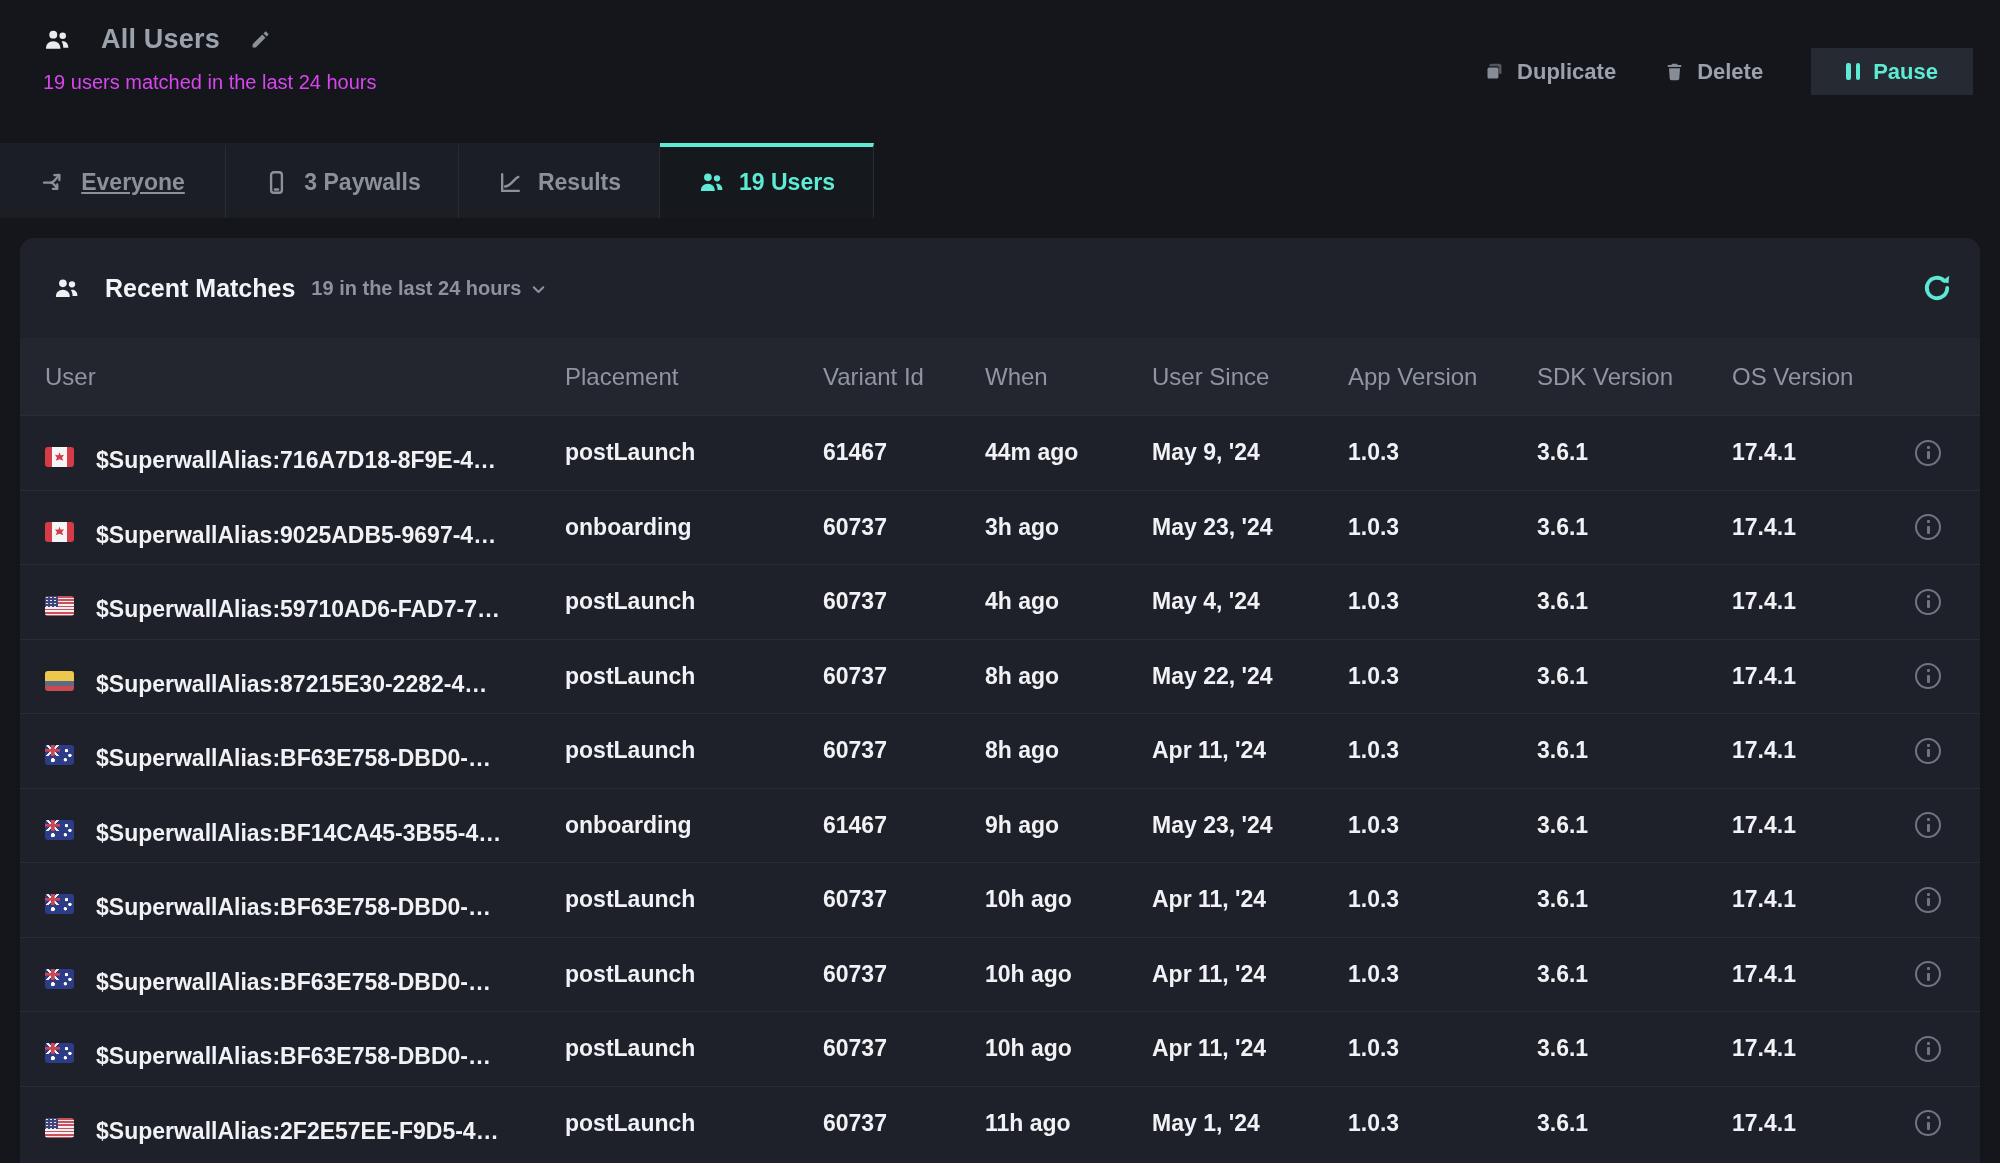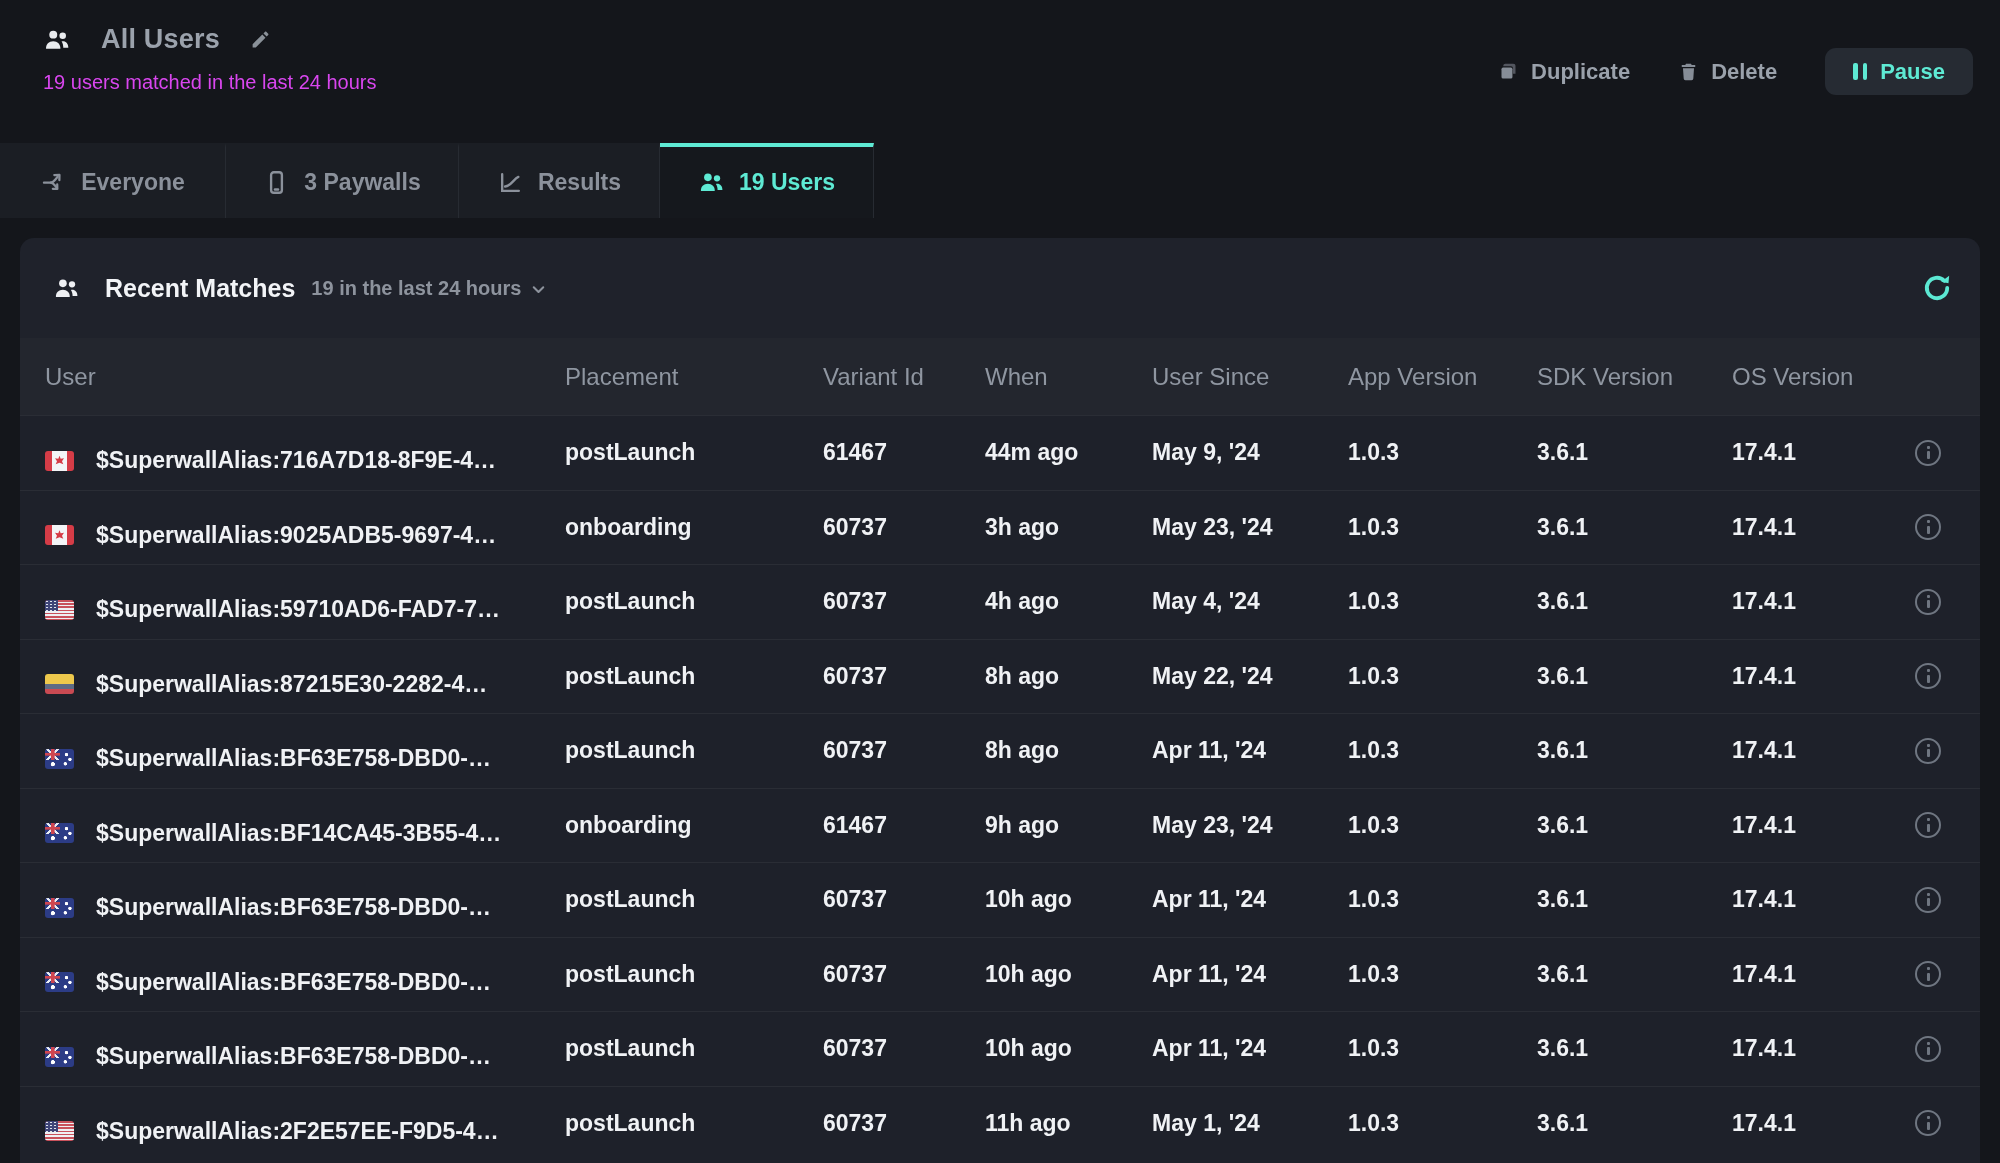--- a/index.html
+++ b/index.html
@@ -16,32 +16,32 @@
   .header-left { position:absolute; left:43px; top:24px; }
   .title-row { display:flex; align-items:center; gap:30px; }
   .title-row .users-glyph { width:28px; height:28px; color:#e9ebee; }
   .page-title { font-size:27px; font-weight:bold; color:#9ba2ac; letter-spacing:.2px; }
   .pencil { width:21px; height:21px; color:#8a9199; cursor:pointer; }
   .page-subtitle { margin-top:16px; font-size:20px; color:#d946ef; }
 
   .header-right { position:absolute; right:27px; top:48px; height:47px; display:flex; align-items:center; gap:48px; }
   .text-action { display:flex; align-items:center; gap:12px; color:#9aa1ab; font-size:22px; font-weight:bold; cursor:pointer; }
   .text-action svg { width:21px; height:21px; color:#868d97; }
-  .pause-btn { display:flex; align-items:center; gap:13px; background:#262b33; border:none; border-radius:11px; height:47px; padding:0 28px; color:#5eead4; font-size:22px; font-weight:bold; font-family:inherit; cursor:pointer; }
+  .pause-btn { display:flex; align-items:center; gap:13px; background:#262b33; border:none; border-radius:0; height:47px; padding:0 35px; color:#5eead4; font-size:22px; font-weight:bold; font-family:inherit; cursor:pointer; }
   .pause-bars { display:flex; gap:5px; }
   .pause-bars i { display:block; width:4.5px; height:17px; background:#5eead4; border-radius:2px; }
 
   
   .tabstrip { position:absolute; left:0; top:143px; height:75px; display:flex; }
   .tab { display:flex; align-items:center; justify-content:center; gap:14px;
     background:#1b1e24; border-right:1px solid #272b32; border-top:4px solid transparent;
     color:#8b919b; font-size:23px; font-weight:bold; cursor:pointer; }
   .tab svg { width:27px; height:27px; }
   .tab.active { background:#15181d; border-top-color:#5eead4; color:#5eead4; }
-  .tab-everyone { width:226px; }
+  .tab-everyone { width:226px;text-decoration:underline; }
   .tab-paywalls { width:233px; }
   .tab-results  { width:201px; }
   .tab-users    { width:214px; }
 
   
   .panel { position:absolute; left:20px; top:238px; width:1960px; height:925px;
     background:#1f222b; border-radius:14px 14px 0 0; overflow:hidden; }
   .panel-header { height:100px; display:flex; align-items:center; padding:0 26px 0 33px; }
   .panel-header .users-glyph { width:27px; height:27px; color:#eef0f3; }
   .panel-title { font-size:25px; font-weight:bold; color:#f2f4f7; margin-left:25px; }
@@ -50,21 +50,21 @@
   .panel-spacer { flex:1; }
   .refresh-btn { width:34px; height:34px; color:#5ce8d3; cursor:pointer; background:none; border:none; padding:0; }
   .refresh-btn svg { width:34px; height:34px; }
 
   
   .grid { display:grid; grid-template-columns:520px 258px 162px 167px 196px 189px 195px 183px 1fr;
     padding:0 40px 0 25px; align-items:center; }
   .col-header { height:77px; background:#23262e; color:#8f96a1; font-size:24px; }
   .trow { height:74.5px; border-top:1px solid rgba(255,255,255,.055); font-size:23px; font-weight:bold; color:#f0f2f5; cursor:pointer; background:#1e212a; }
   .cell { white-space:nowrap; overflow:hidden; }
-  .user-cell { display:flex; align-items:center; gap:22px;margin-top:16px; }
+  .user-cell { display:flex; align-items:flex-start; gap:22px;margin-top:16px; }
   .user-alias { overflow:hidden; text-overflow:clip; }
   .info-cell { justify-self:end; overflow:visible; }
 
   .info-icon { position:relative; display:block; width:26px; height:26px; border:2.5px solid #6f7681; border-radius:50%; }
   .info-icon::before { content:""; position:absolute; left:50%; top:4px; width:3px; height:3px; margin-left:-1.5px; background:#6f7681; border-radius:1px; }
   .info-icon::after  { content:""; position:absolute; left:50%; top:9.5px; width:3px; height:8px; margin-left:-1.5px; background:#6f7681; border-radius:1px; }
 
   
   .flag { position:relative; width:29px; height:20px; border-radius:3px; overflow:hidden; flex:none; }
   .flag-ca { background:linear-gradient(90deg,#d53c47 0 25%,#f3f5f7 25% 75%,#d53c47 75% 100%); }

